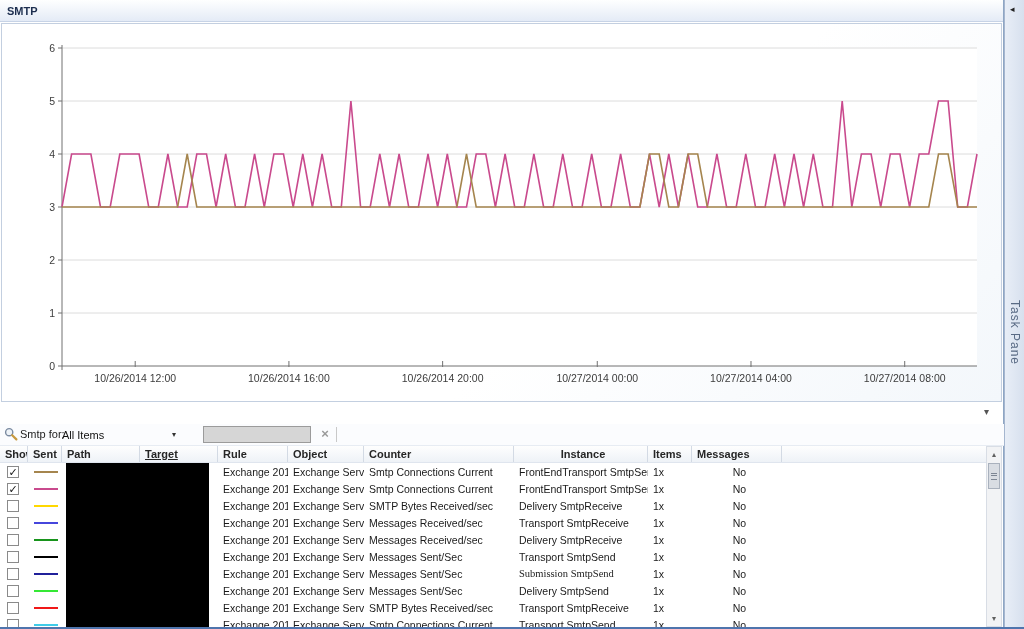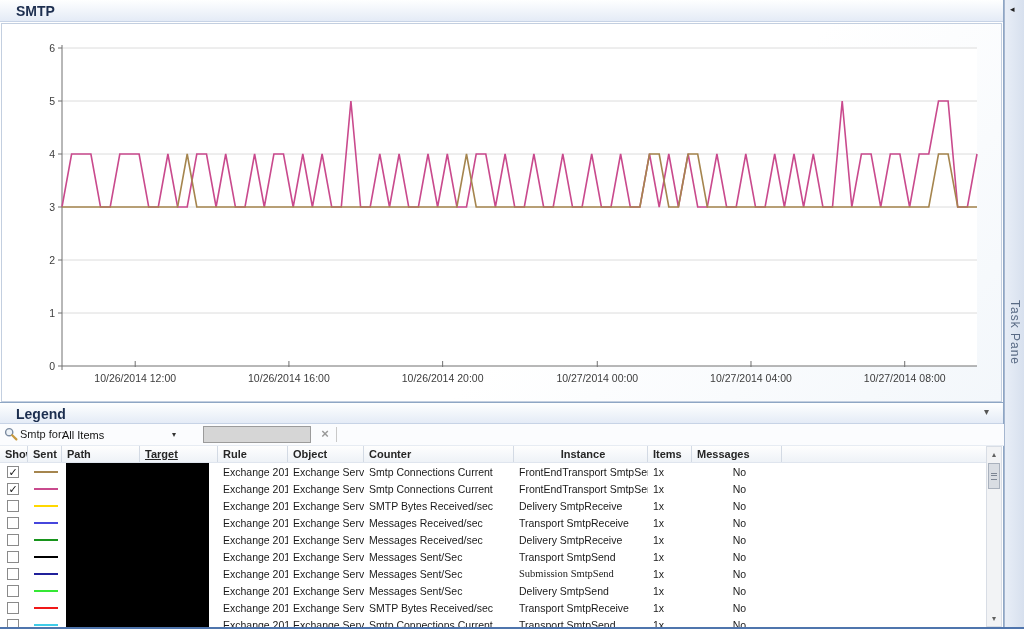--- a/index.html
+++ b/index.html
@@ -10,22 +10,22 @@
     box-sizing:border-box;
     border-bottom:2px solid #4f75ad;
   }
   
   #main-col{position:absolute;left:0;top:0;width:1004px;height:629px;border-right:1px solid #8ea6c4;box-sizing:border-box;background:#fff;}
   .pane-titlebar{
     position:absolute;left:0;width:100%;height:22px;
     background:linear-gradient(#feffff,#e4ebf6);
     border-bottom:1px solid #c7d3e6;
     box-sizing:border-box;
-    color:#1c2e4f;font-size:14px;font-weight:bold;
-    line-height:22px;padding-left:16px;
+    color:#1c2e4f;font-size:11px;font-weight:bold;
+    line-height:22px;padding-left:7px;
   }
   #smtp-titlebar{top:0;}
   
   #chart-panel{
     position:absolute;left:1px;top:23px;width:1001px;height:379px;
     background:linear-gradient(135deg,#ffffff 60%,#f3f7fb);
     border:1px solid #c3cfe0;box-sizing:border-box;
   }
   #chart-svg{position:absolute;left:40px;top:17px;}
   #chart-svg text{font-family:"Liberation Sans",sans-serif;font-size:10.5px;fill:#3c3c3c;}
@@ -140,23 +140,20 @@
           <text x="555.275" y="341" text-anchor="middle">10/27/2014 00:00</text>
           <line x1="708.995" y1="320" x2="708.995" y2="326" stroke="#707070" stroke-width="1"></line>
           <text x="708.995" y="341" text-anchor="middle">10/27/2014 04:00</text>
           <line x1="862.715" y1="320" x2="862.715" y2="326" stroke="#707070" stroke-width="1"></line>
           <text x="862.715" y="341" text-anchor="middle">10/27/2014 08:00</text>
           <polyline points="20.0,166.0 29.6,113.0 39.3,113.0 48.9,113.0 58.5,166.0 68.2,166.0 77.8,113.0 87.4,113.0 97.1,113.0 106.7,166.0 116.3,166.0 125.9,113.0 135.6,166.0 145.2,166.0 154.8,113.0 164.5,113.0 174.1,166.0 183.7,113.0 193.4,166.0 203.0,166.0 212.6,113.0 222.3,166.0 231.9,113.0 241.5,113.0 251.2,166.0 260.8,113.0 270.4,166.0 280.1,113.0 289.7,166.0 299.3,166.0 308.9,60.0 318.6,166.0 328.2,166.0 337.8,113.0 347.5,166.0 357.1,113.0 366.7,166.0 376.4,166.0 386.0,113.0 395.6,166.0 405.3,113.0 414.9,166.0 424.5,166.0 434.2,113.0 443.8,113.0 453.4,166.0 463.1,113.0 472.7,166.0 482.3,166.0 491.9,113.0 501.6,166.0 511.2,166.0 520.8,113.0 530.5,166.0 540.1,166.0 549.7,113.0 559.4,166.0 569.0,166.0 578.6,113.0 588.3,166.0 597.9,166.0 607.5,113.0 617.2,166.0 626.8,113.0 636.4,166.0 646.1,113.0 655.7,166.0 665.3,166.0 674.9,113.0 684.6,166.0 694.2,166.0 703.8,113.0 713.5,166.0 723.1,166.0 732.7,113.0 742.4,166.0 752.0,113.0 761.6,166.0 771.3,113.0 780.9,166.0 790.5,166.0 800.2,60.0 809.8,166.0 819.4,113.0 829.1,113.0 838.7,166.0 848.3,113.0 857.9,113.0 867.6,166.0 877.2,113.0 886.8,113.0 896.5,60.0 906.1,60.0 915.7,166.0 925.4,166.0 935.0,113.0" fill="none" stroke="#c94a8d" stroke-width="1.6"></polyline>
           <polyline points="20.0,166.0 29.6,166.0 39.3,166.0 48.9,166.0 58.5,166.0 68.2,166.0 77.8,166.0 87.4,166.0 97.1,166.0 106.7,166.0 116.3,166.0 125.9,166.0 135.6,166.0 145.2,113.0 154.8,166.0 164.5,166.0 174.1,166.0 183.7,166.0 193.4,166.0 203.0,166.0 212.6,166.0 222.3,166.0 231.9,166.0 241.5,166.0 251.2,166.0 260.8,166.0 270.4,166.0 280.1,166.0 289.7,166.0 299.3,166.0 308.9,166.0 318.6,166.0 328.2,166.0 337.8,166.0 347.5,166.0 357.1,166.0 366.7,166.0 376.4,166.0 386.0,166.0 395.6,166.0 405.3,166.0 414.9,166.0 424.5,113.0 434.2,166.0 443.8,166.0 453.4,166.0 463.1,166.0 472.7,166.0 482.3,166.0 491.9,166.0 501.6,166.0 511.2,166.0 520.8,166.0 530.5,166.0 540.1,166.0 549.7,166.0 559.4,166.0 569.0,166.0 578.6,166.0 588.3,166.0 597.9,166.0 607.5,113.0 617.2,113.0 626.8,166.0 636.4,166.0 646.1,113.0 655.7,113.0 665.3,166.0 674.9,166.0 684.6,166.0 694.2,166.0 703.8,166.0 713.5,166.0 723.1,166.0 732.7,166.0 742.4,166.0 752.0,166.0 761.6,166.0 771.3,166.0 780.9,166.0 790.5,166.0 800.2,166.0 809.8,166.0 819.4,166.0 829.1,166.0 838.7,166.0 848.3,166.0 857.9,166.0 867.6,166.0 877.2,166.0 886.8,166.0 896.5,113.0 906.1,113.0 915.7,166.0 925.4,166.0 935.0,166.0" fill="none" stroke="#a5854e" stroke-width="1.6"></polyline>
         </svg>
     </div>
 
-    <div class="pane-titlebar" id="legend-header">
-      <span>Legend</span>
-    </div>
     <div id="legend-collapse">▾</div>
 
     <div id="filter-row">
       <svg id="magnifier" width="14" height="14" viewBox="0 0 14 14">
         <circle cx="5.2" cy="5.2" r="3.6" fill="#eef3f8" stroke="#7a8aa0" stroke-width="1.4"></circle>
         <line x1="8.2" y1="8.2" x2="12.4" y2="12.4" stroke="#c89a3f" stroke-width="2.2" stroke-linecap="round"></line>
       </svg>
       <span id="look-for-label">Smtp for:</span>
       <div id="filter-combo">
         <span>All Items</span>

